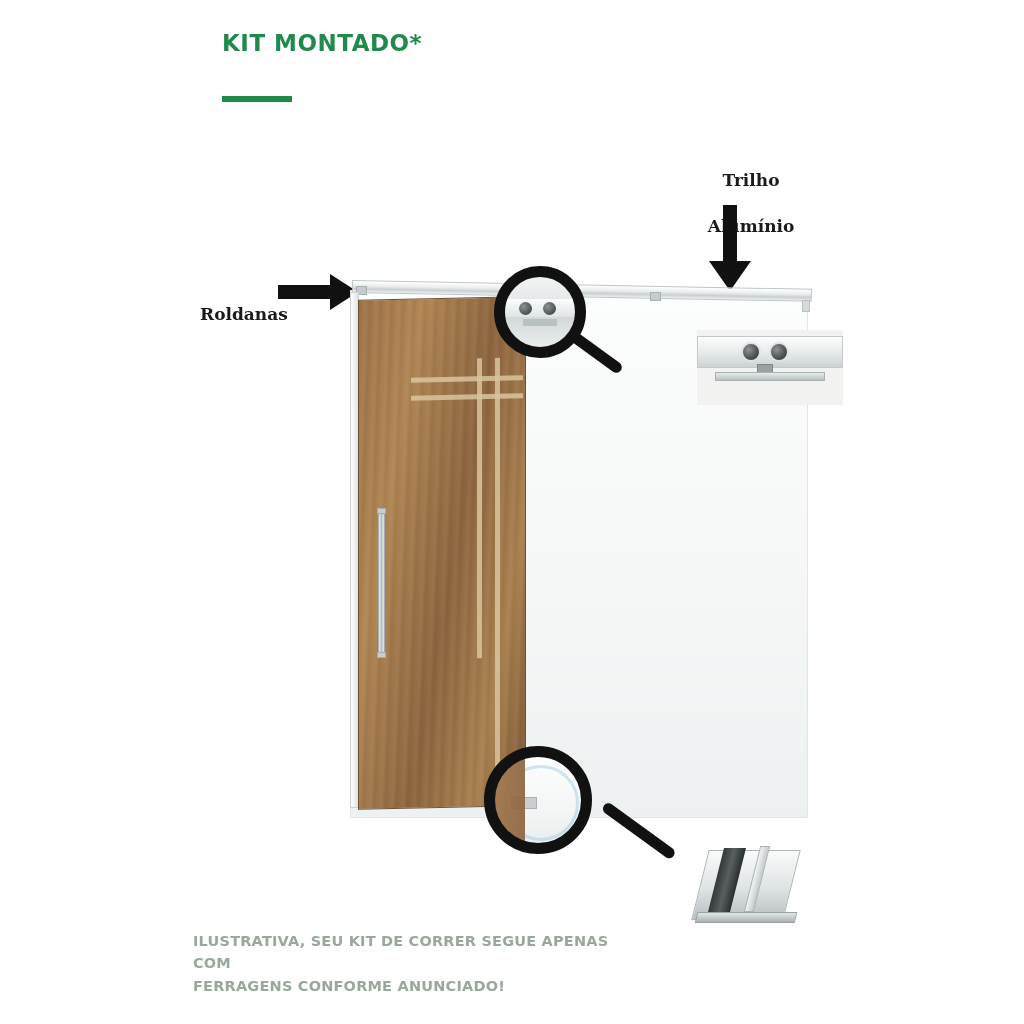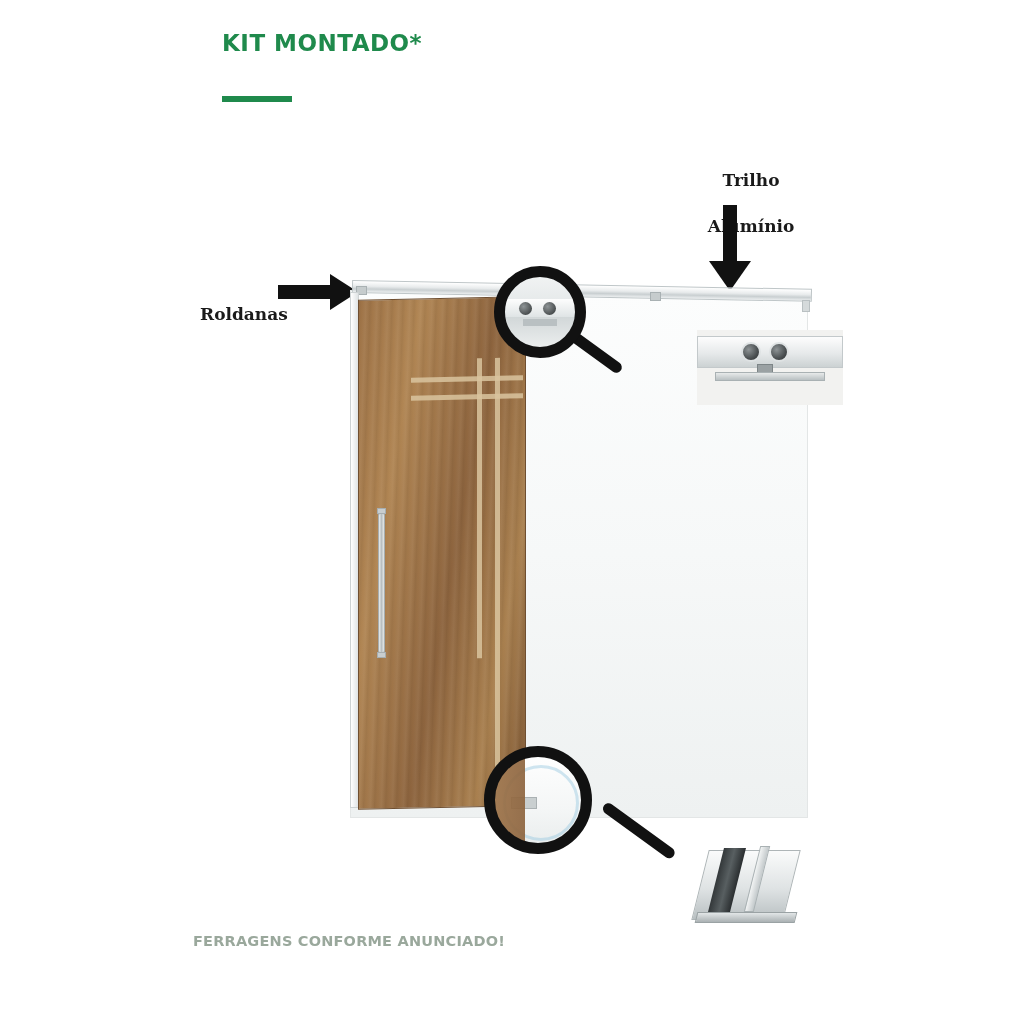--- a/index.html
+++ b/index.html
@@ -406,16 +406,17 @@
   </div>
 
   <div class="detail-guide">
     <div class="dg-body"></div>
     <div class="dg-channel"></div>
     <div class="dg-lip"></div>
     <div class="dg-base"></div>
   </div>
 
   <div class="disclaimer">
+    <div>ILUSTRATIVA, SEU KIT DE CORRER SEGUE APENAS COM</div>
     <div>FERRAGENS CONFORME ANUNCIADO!</div>
   </div>
 
 </div>
 
 </body></html>

